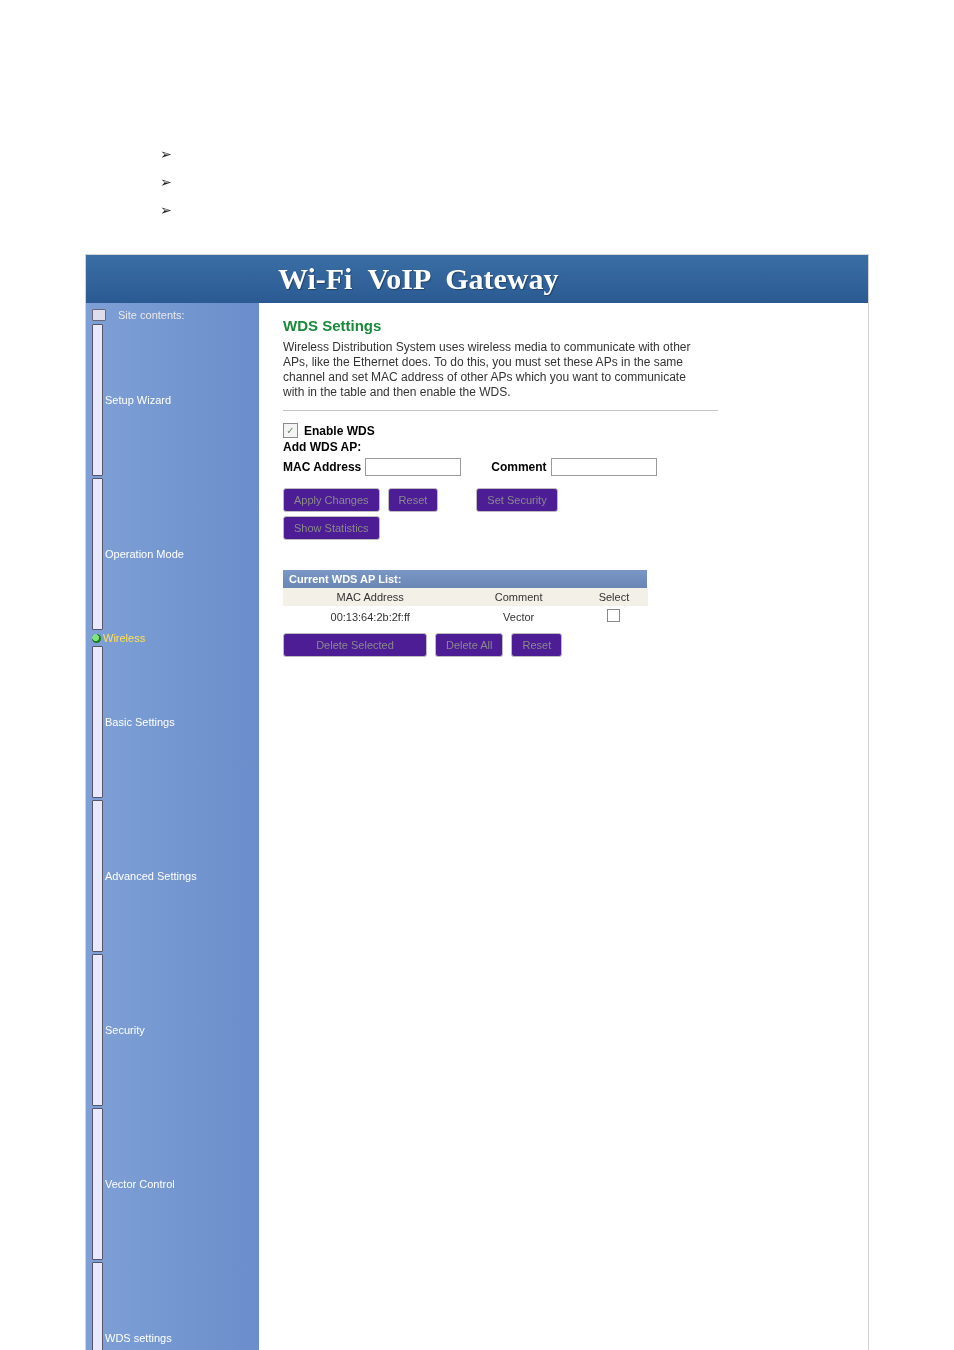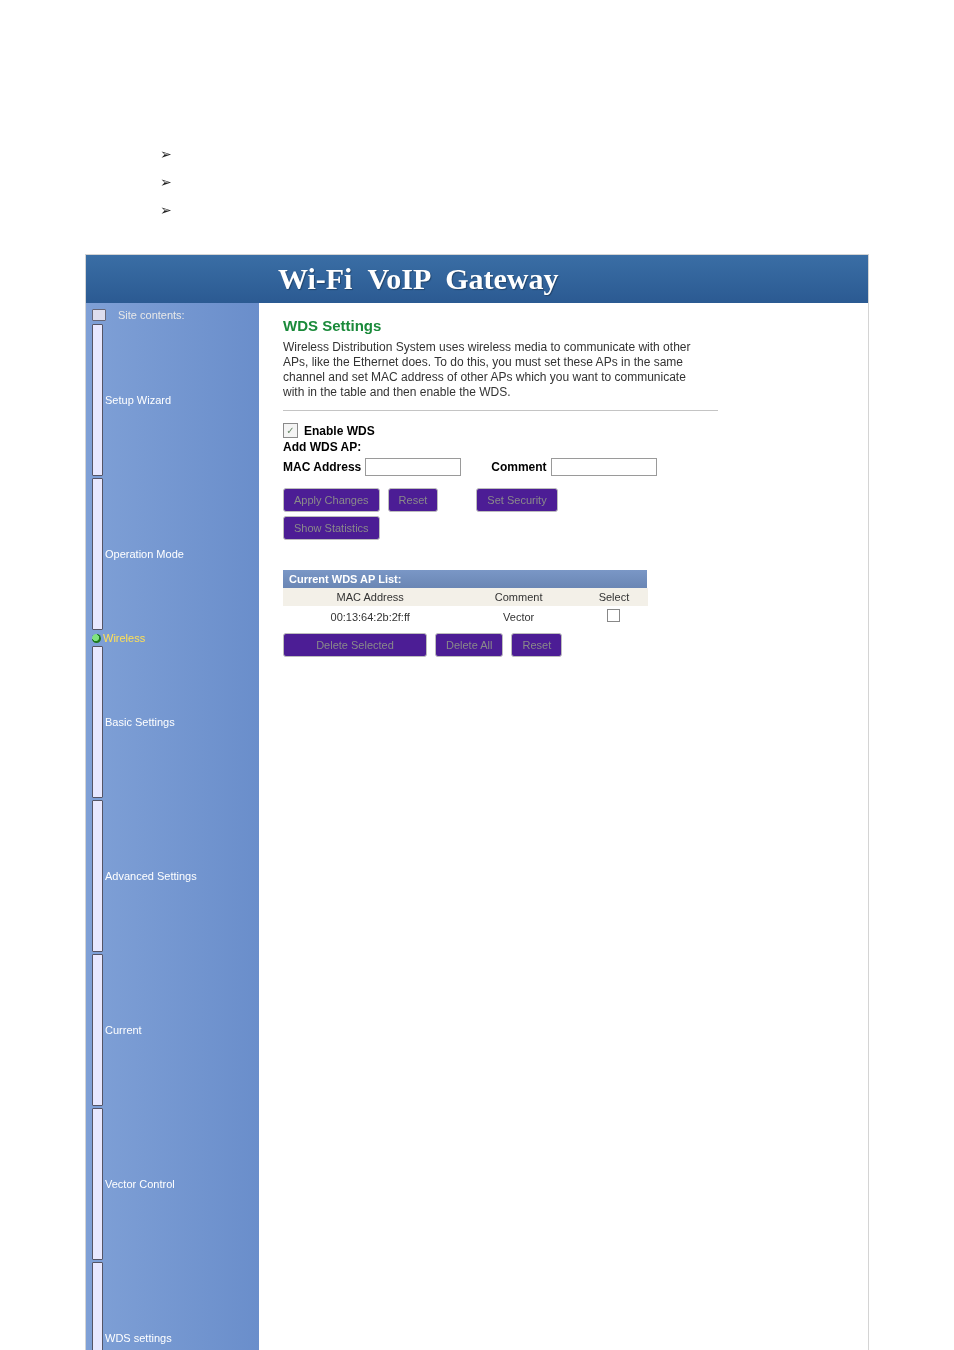--- a/index.html
+++ b/index.html
@@ -199,21 +199,21 @@
         <a class="item lvl2">
             <span class="icon page"></span>
             <span>Basic Settings</span>
           </a>
         <a class="item lvl2">
             <span class="icon page"></span>
             <span>Advanced Settings</span>
           </a>
         <a class="item lvl2">
             <span class="icon page"></span>
-            <span>Current</span>
+            <span>Security</span>
           </a>
         <a class="item lvl2">
             <span class="icon page"></span>
             <span>Vector Control</span>
           </a>
         <a class="item lvl2">
             <span class="icon page"></span>
             <span>WDS settings</span>
           </a>
 

